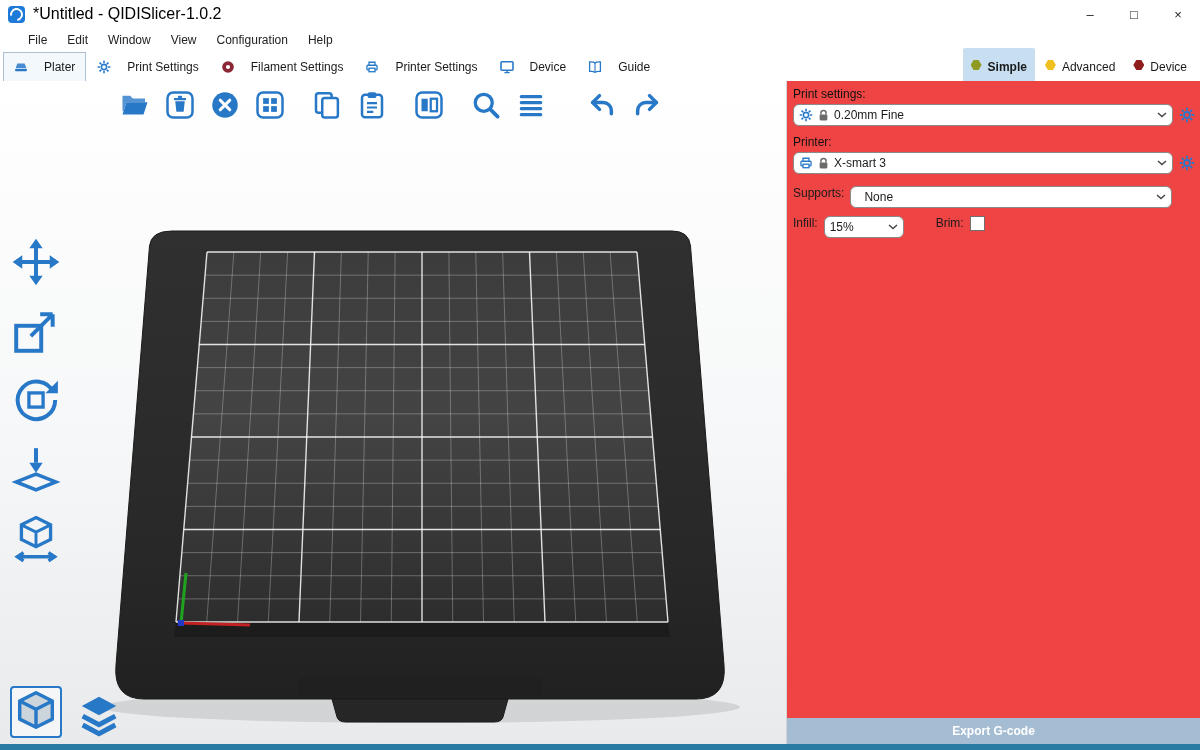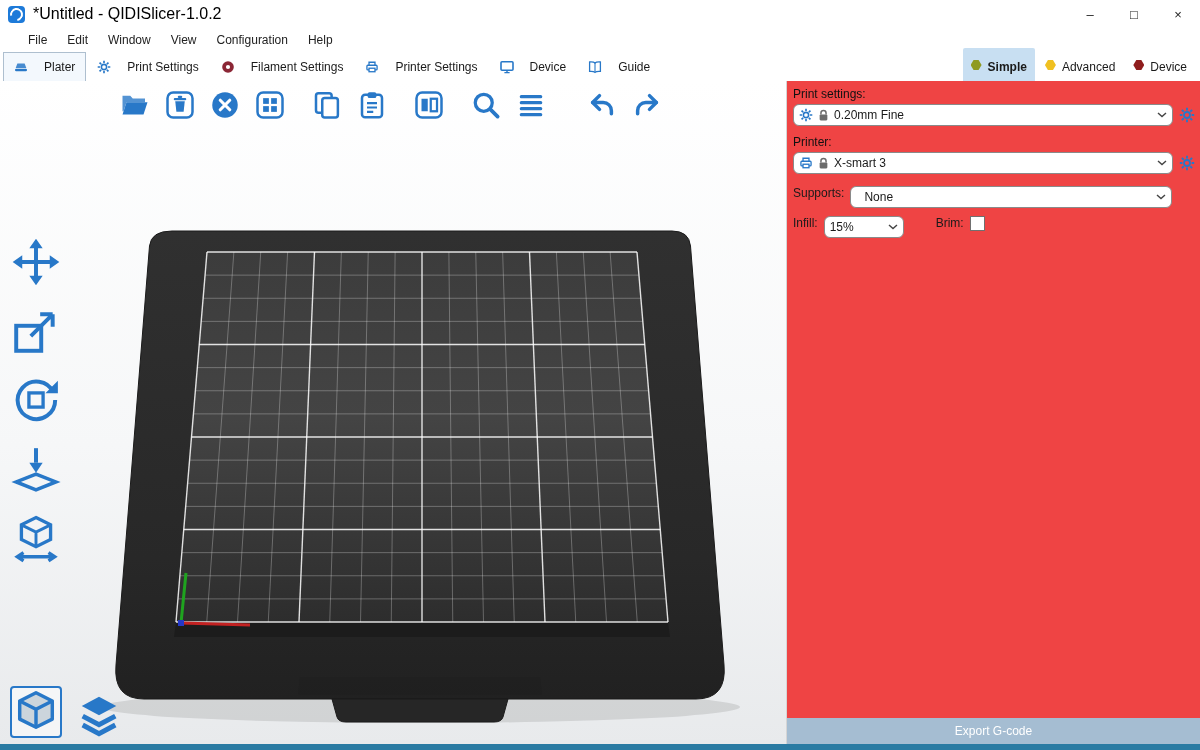--- a/index.html
+++ b/index.html
@@ -54,21 +54,21 @@
   .combo{flex:1;height:22px;border:1px solid #8a8a8a;border-radius:6px;display:flex;align-items:center;padding:0 5px;gap:5px;background:#fff;box-sizing:border-box;min-width:0;}
   .combo .val{white-space:nowrap;overflow:hidden;}
   .combo .chevron{margin-left:auto;flex:0 0 auto;}
   .swatch{width:15px;height:12px;border:1px solid #1565a8;border-radius:2px;flex:0 0 auto;}
   .gear-btn{width:18px;height:18px;display:flex;align-items:center;justify-content:center;color:#2878c8;flex:0 0 auto;}
   .inline-row{display:flex;margin-top:12px;gap:6px;}
   .combo.small{flex:0 0 80px;}
   .gear-spacer{width:18px;flex:0 0 auto;}
   .brim-label{margin-left:26px;}
   .checkbox{width:13px;height:13px;border:1px solid #707070;background:#fff;display:block;}
-  .export-btn{position:absolute;left:0;right:0;bottom:0;height:26px;background:#a5bdd2;border:none;border-top:1px solid #93accic;color:#fff;font-weight:normal;font-size:12px;font-family:"Liberation Sans",sans-serif;width:100%;}
+  .export-btn{position:absolute;left:0;right:0;bottom:0;height:26px;background:#a5bdd2;border:none;border-top:1px solid #93accic;color:#fff;font-weight:bold;font-size:12px;font-family:"Liberation Sans",sans-serif;width:100%;}
   .bottom-strip{position:absolute;left:0;right:0;bottom:0;height:6px;background:#2a7ba3;}
 </style>
 </head>
 <body>
 
 <svg width="0" height="0" style="position:absolute">
   <defs>
     <symbol id="i-gear" viewBox="0 0 16 16">
       <g stroke="currentColor" fill="none">
         <circle cx="8" cy="8" r="3" stroke-width="1.8"></circle>

